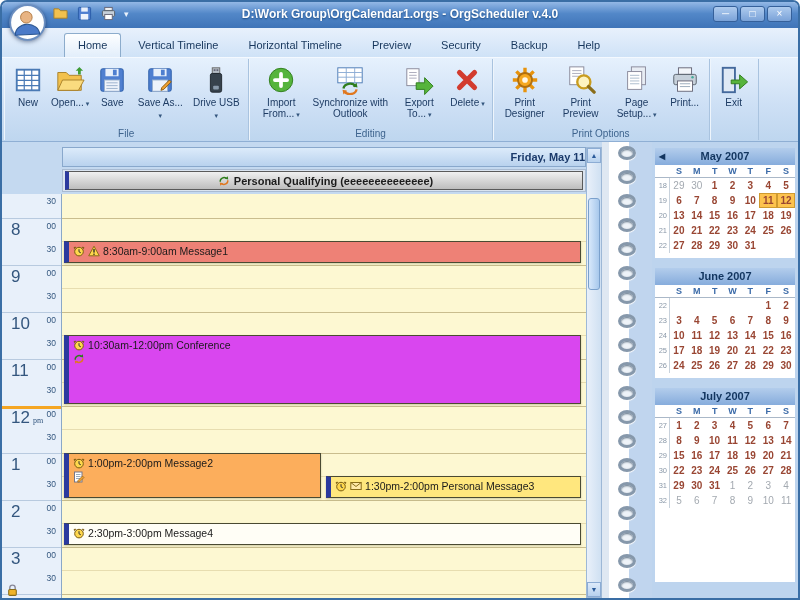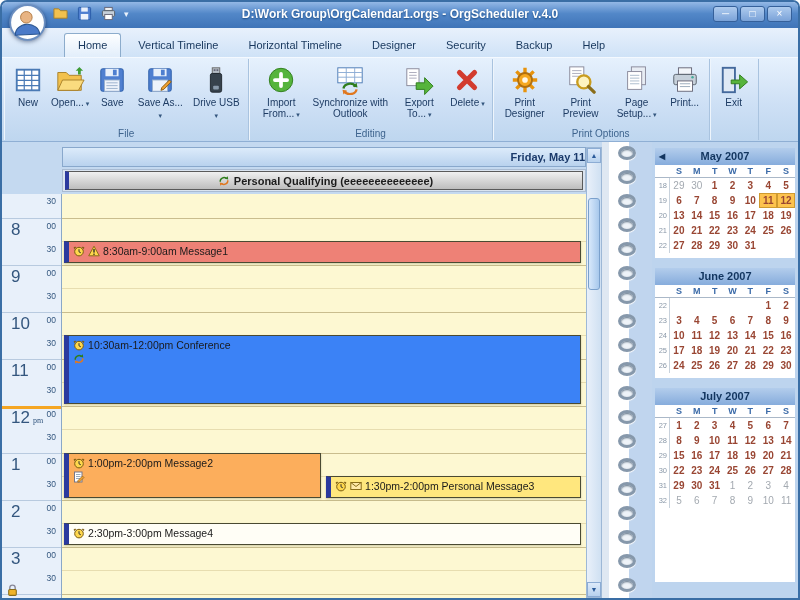--- a/index.html
+++ b/index.html
@@ -152,21 +152,21 @@
         <span class="winbtn">─</span>
         <span class="winbtn">□</span>
         <span class="winbtn">×</span>
       </div>
   </div>
 
   <div class="tabrow" id="tabrow">
       <div class="tab active">Home</div>
       <div class="tab">Vertical Timeline</div>
       <div class="tab">Horizontal Timeline</div>
-      <div class="tab">Designer</div>
+      <div class="tab">Preview</div>
       <div class="tab">Security</div>
       <div class="tab">Backup</div>
       <div class="tab">Help</div>
     </div>
 
   <div class="ribbon" id="ribbon">
       <div class="rgroup">
         <div class="rbtns">
           <div class="rbtn">
             <span class="icon"><svg viewBox="0 0 32 32">
@@ -428,21 +428,21 @@
             <span class="icon">
               <svg viewBox="0 0 12 12">
                 <path d="M6 1.2L11.3 10.8H.7z" fill="#ffd84d" stroke="#8a6d1a"></path>
                 <rect x="5.35" y="4" width="1.3" height="3.6" fill="#222"></rect>
                 <rect x="5.35" y="8.6" width="1.3" height="1.3" fill="#222"></rect>
               </svg>
             </span>
             <span class="evlabel">8:30am-9:00am Message1</span>
           </div>
         </div>
-        <div class="event" style="top: 141px; height: 68.5px; left: 0.4%; width: 98.6%; background: #3b82f6;">
+        <div class="event" style="top: 141px; height: 68.5px; left: 0.4%; width: 98.6%; background: #d946ef;">
           <div class="evline">
             <span class="icon">
               <svg viewBox="0 0 12 12">
                 <path d="M2.6 2L1 3.4M9.4 2L11 3.4" stroke="#7a5c10" stroke-width="1.4"></path>
                 <circle cx="6" cy="6.6" r="4.3" fill="#ffd84d" stroke="#7a5c10"></circle>
                 <path d="M6 4.2v2.6l1.8 1" stroke="#333" fill="none"></path>
               </svg>
             </span>
             <span class="evlabel">10:30am-12:00pm Conference</span>
           </div>

